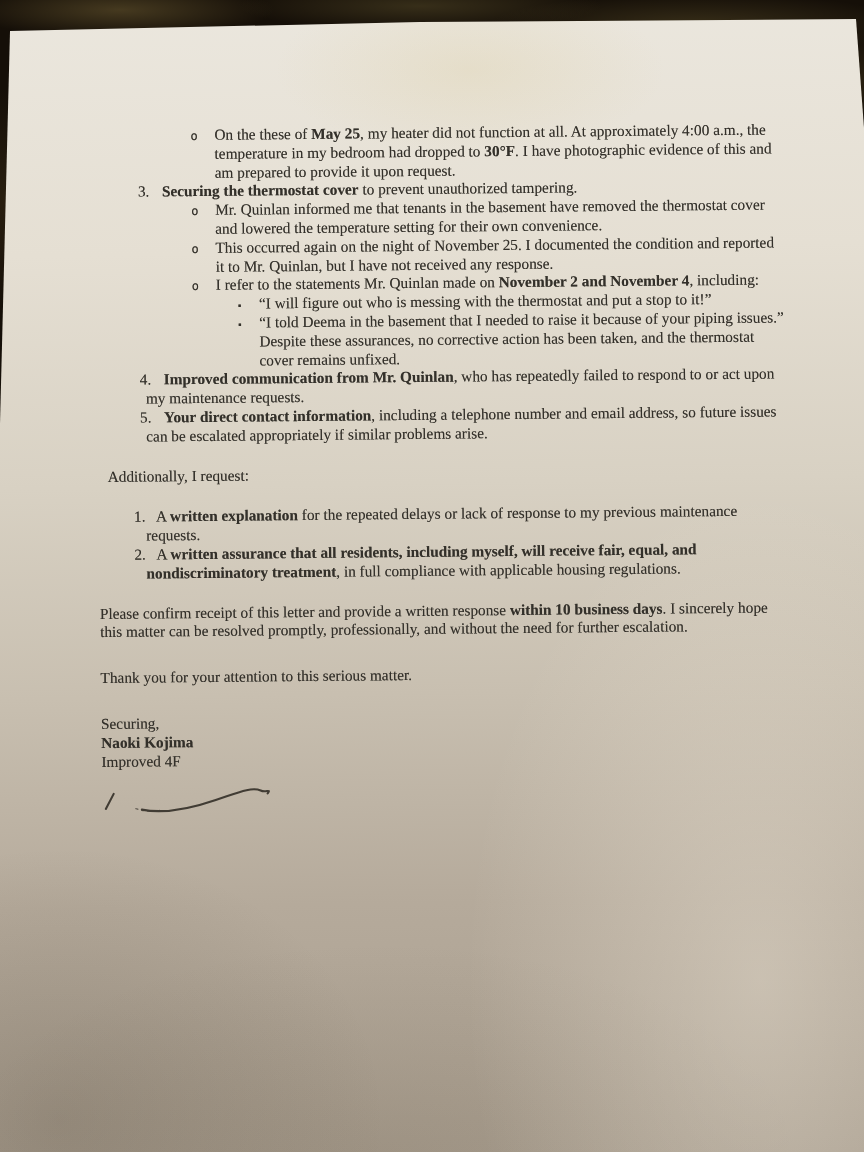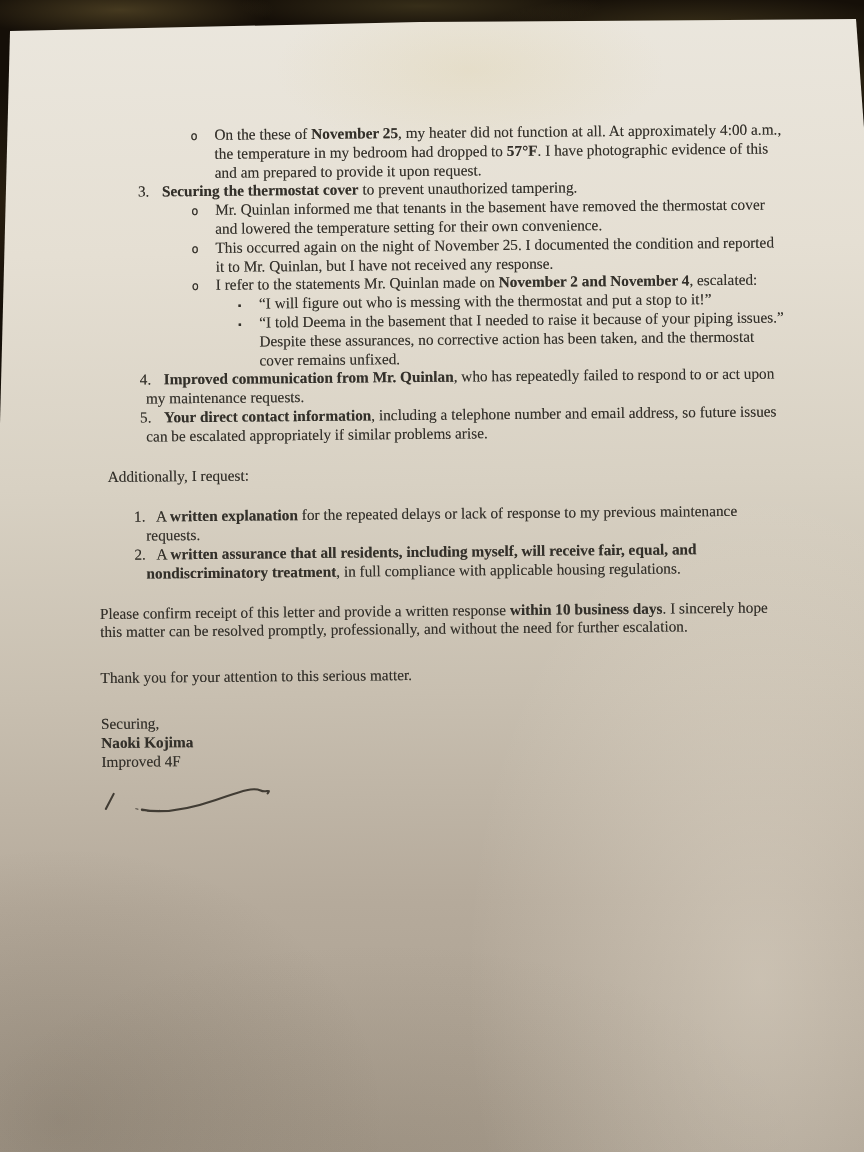--- a/index.html
+++ b/index.html
@@ -51,25 +51,25 @@
   .squiggle path{fill:none;stroke:#413c34;stroke-width:2.1;stroke-linecap:round;}
   .squiggle .faint{stroke:#6b645a;stroke-width:1.4;stroke-dasharray:2 4;}
 </style>
 </head>
 <body>
 
 <div class="page">
   <div class="paper">
     <div class="content">
       <div id="blocks">
-          <div class="li l2"><span class="marker">o</span><span>On the these of </span><span class="b">November 25</span><span>, my heater did not function at all. At approximately 4:00 a.m., the temperature in my bedroom had dropped to </span><span class="b">57°F</span><span>. I have photographic evidence of this and am prepared to provide it upon request.</span></div>
+          <div class="li l2"><span class="marker">o</span><span>On the these of </span><span class="b">May 25</span><span>, my heater did not function at all. At approximately 4:00 a.m., the temperature in my bedroom had dropped to </span><span class="b">30°F</span><span>. I have photographic evidence of this and am prepared to provide it upon request.</span></div>
           <div class="li up1"><span class="marker">3.</span><span class="b">Securing the thermostat cover</span><span> to prevent unauthorized tampering.</span></div>
           <div class="li l2"><span class="marker">o</span><span>Mr. Quinlan informed me that tenants in the basement have removed the thermostat cover and lowered the temperature setting for their own convenience.</span></div>
           <div class="li l2"><span class="marker">o</span><span>This occurred again on the night of November 25. I documented the condition and reported it to Mr. Quinlan, but I have not received any response.</span></div>
-          <div class="li l2"><span class="marker">o</span><span>I refer to the statements Mr. Quinlan made on </span><span class="b">November 2 and November 4</span><span>, escalated:</span></div>
+          <div class="li l2"><span class="marker">o</span><span>I refer to the statements Mr. Quinlan made on </span><span class="b">November 2 and November 4</span><span>, including:</span></div>
           <div class="li l3"><span class="marker">▪</span><span>“I will figure out who is messing with the thermostat and put a stop to it!”</span></div>
           <div class="li l3"><span class="marker">▪</span><span>“I told Deema in the basement that I needed to raise it because of your piping issues.”</span></div>
           <div class="li cont3"><span>Despite these assurances, no corrective action has been taken, and the thermostat cover remains unfixed.</span></div>
           <div class="li up1"><span class="marker">4.</span><span class="b">Improved communication from Mr. Quinlan</span><span>, who has repeatedly failed to respond to or act upon my maintenance requests.</span></div>
           <div class="li up1"><span class="marker">5.</span><span class="b">Your direct contact information</span><span>, including a telephone number and email address, so future issues can be escalated appropriately if similar problems arise.</span></div>
           <div class="para ind"><span>Additionally, I request:</span></div>
           <div class="li lo1"><span class="marker">1.</span><span>A </span><span class="b">written explanation</span><span> for the repeated delays or lack of response to my previous maintenance requests.</span></div>
           <div class="li lo1"><span class="marker">2.</span><span>A </span><span class="b">written assurance that all residents, including myself, will receive fair, equal, and nondiscriminatory treatment</span><span>, in full compliance with applicable housing regulations.</span></div>
           <div class="para"><span>Please confirm receipt of this letter and provide a written response </span><span class="b">within 10 business days</span><span>. I sincerely hope this matter can be resolved promptly, professionally, and without the need for further escalation.</span></div>
           <div class="para para2"><span>Thank you for your attention to this serious matter.</span></div>

